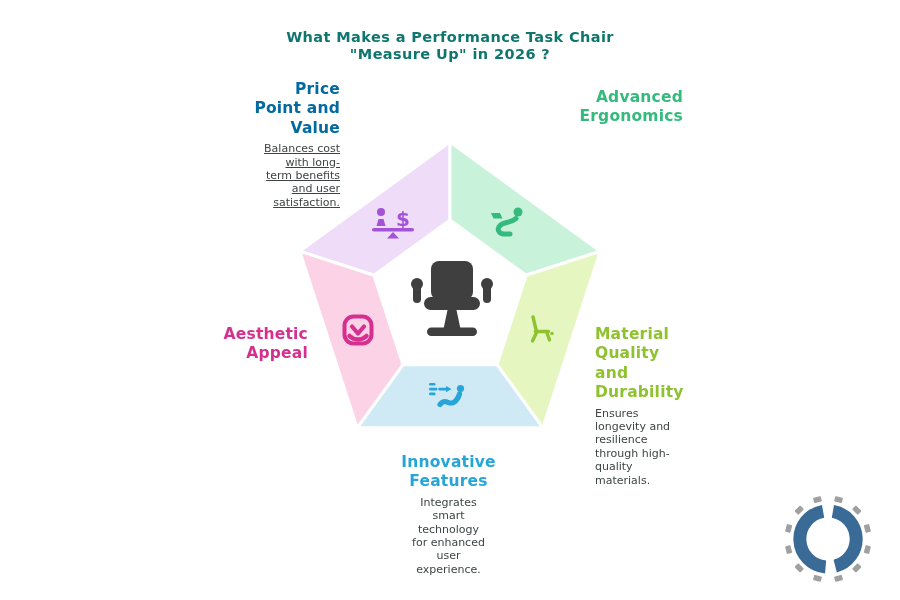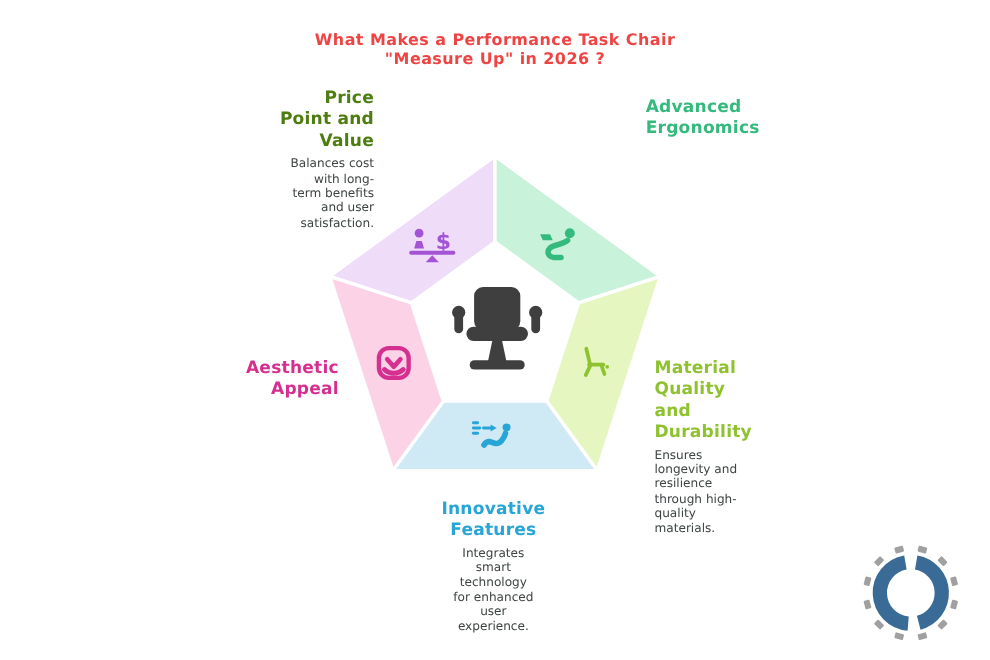--- a/index.html
+++ b/index.html
@@ -12,31 +12,31 @@
   .stage { position:absolute; left:0; top:0; width:900px; height:600px; }
 
   .seg { stroke:#ffffff; stroke-width:3; stroke-linejoin:round; }
 
   .tb { position:absolute; }
   .tb h3 { margin:0 0 4px 0; font-size:15.5px; font-weight:bold; line-height:1.25;
            letter-spacing:.2px; white-space:pre-line; }
   .tb p  { margin:0; font-size:11px; line-height:1.22; white-space:pre-line; }
 
   .price      { left:180px; top:80px;  width:160px; text-align:right; }
-  .ergonomics { left:563px; top:88px;  width:120px; text-align:left;margin-left:24px; }
+  .ergonomics { left:563px; top:88px;  width:120px; text-align:right; }
   .material   { left:595px; top:325px; width:120px; text-align:left; }
   .innovative { left:368px; top:453px; width:161px; text-align:center; }
   .aesthetic  { left:148px; top:325px; width:160px; text-align:right; }
 </style>
 </head>
 <body>
 
 <div class="canvas">
 
-  <div class="title" style="color: #ef4444;">
+  <div class="title" style="color: #0f766e;">
     <div>What Makes a Performance Task Chair</div>
     <div>"Measure Up" in 2026 ?</div>
   </div>
 
   <svg class="stage" viewBox="0 0 900 600">
 
     <polygon class="seg" points="450,142 299.7,251.2 373.9,275.3 450,220" style="fill: rgb(238, 220, 249);"></polygon>
     <polygon class="seg" points="450,142 450,220 526.1,275.3 600.3,251.2" style="fill: rgb(200, 242, 218);"></polygon>
     <polygon class="seg" points="600.3,251.2 526.1,275.3 497,364.7 542.9,427.8" style="fill: rgb(230, 246, 193);"></polygon>
     <polygon class="seg" points="542.9,427.8 497,364.7 403,364.7 357.1,427.8" style="fill: rgb(207, 233, 245);"></polygon>
@@ -109,24 +109,24 @@
         <rect x="824" y="495.5" width="8" height="5.5" rx="1" transform="rotate(225 828 539)"></rect>
         <rect x="824" y="495.5" width="8" height="5.5" rx="1" transform="rotate(255 828 539)"></rect>
         <rect x="824" y="495.5" width="8" height="5.5" rx="1" transform="rotate(285 828 539)"></rect>
         <rect x="824" y="495.5" width="8" height="5.5" rx="1" transform="rotate(315 828 539)"></rect>
         <rect x="824" y="495.5" width="8" height="5.5" rx="1" transform="rotate(345 828 539)"></rect>
       </g>
     </g>
   </svg>
 
   <section class="tb price">
-    <h3 style="color: #4d7c0f;">Price
+    <h3 style="color: #0369a1;">Price
 Point and
 Value</h3>
-    <p style="color: rgb(62, 68, 68);">Balances cost
+    <p style="color: rgb(62, 68, 68); text-decoration: underline;">Balances cost
 with long-
 term benefits
 and user
 satisfaction.</p>
   </section>
 
   <section class="tb ergonomics">
     <h3 style="color: rgb(53, 186, 125);">Advanced
 Ergonomics</h3>
   </section>

